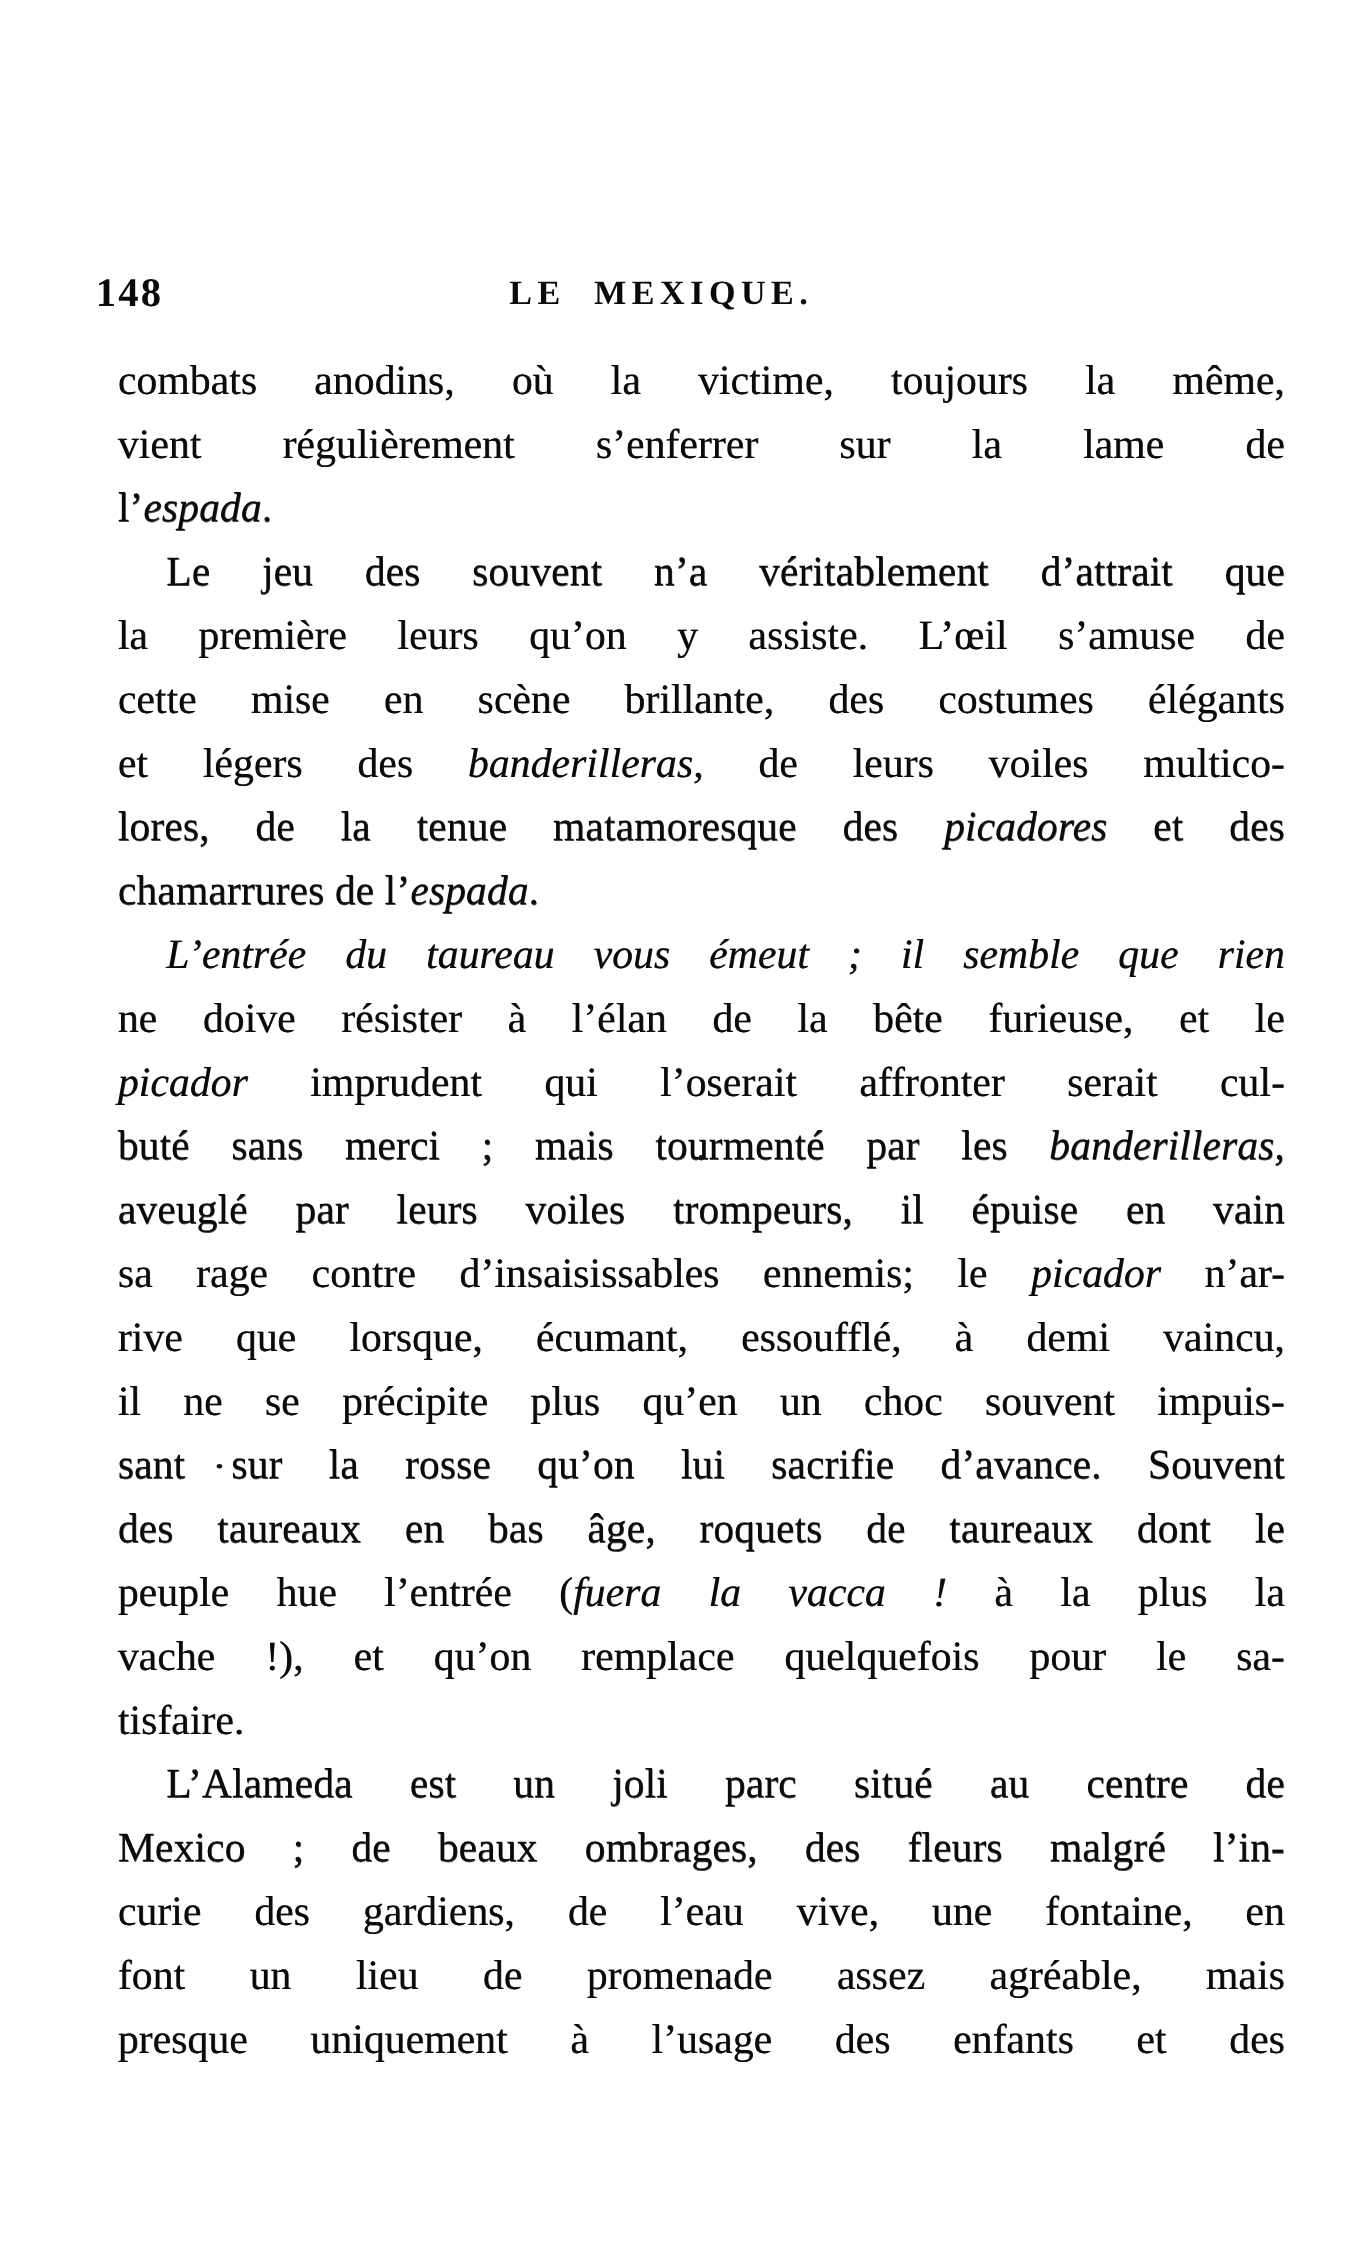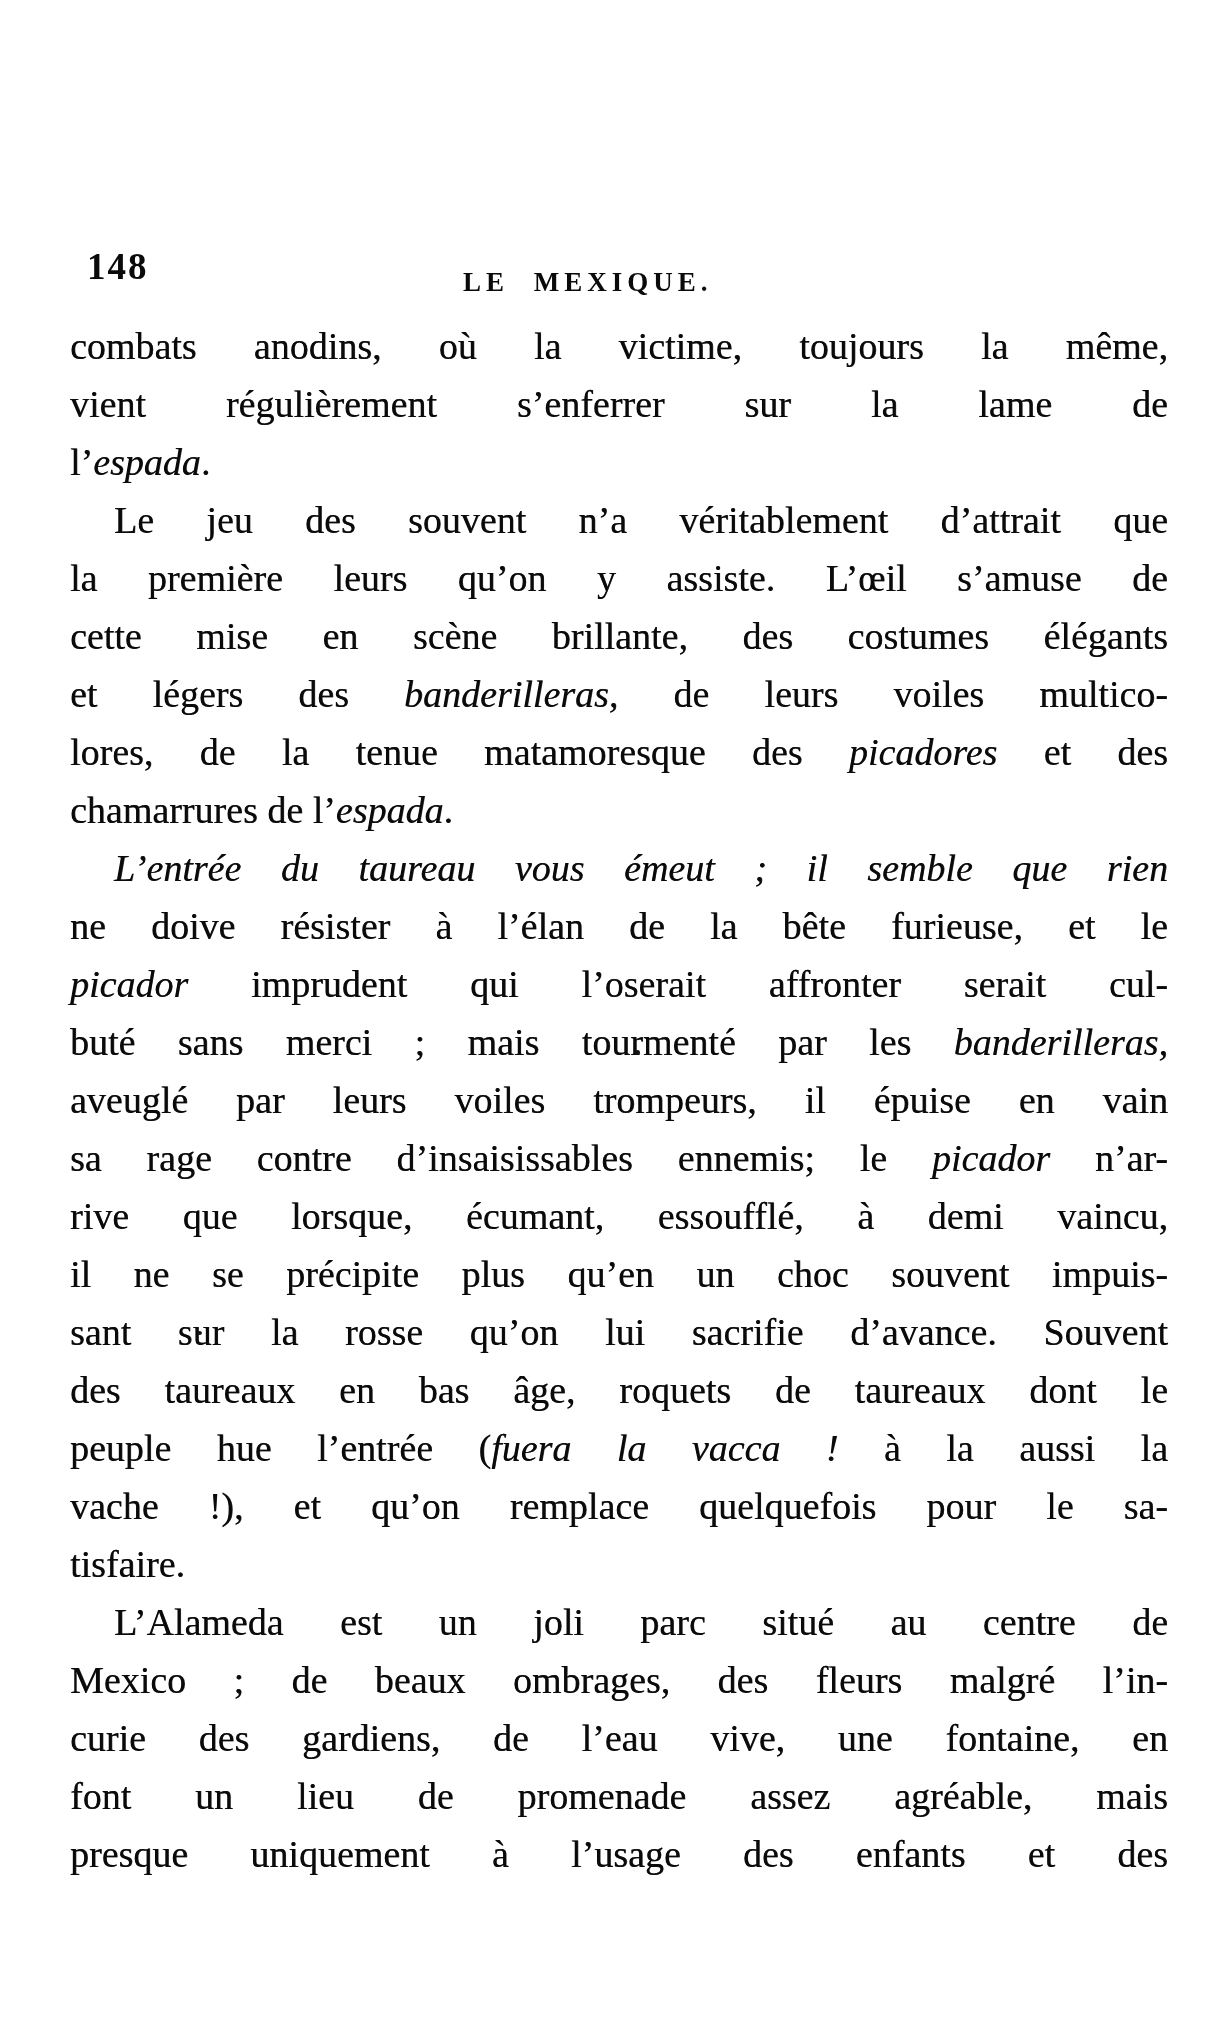--- a/index.html
+++ b/index.html
@@ -16,43 +16,44 @@
     position: absolute;
     left: 87px;
     top: 245px;
     font-size: 37px;
     font-weight: bold;
     letter-spacing: 2px;
   }
   .running-title {
     position: absolute;
     left: 463px;
-    top: 267px;
+    top: 248px;
     width: 230px;
     text-align: center;
-    font-size: 27px;
+    font-size: 31px;
     font-weight: bold;
     letter-spacing: 5px;
     word-spacing: 13px;
     white-space: nowrap;
   }
   .bodytext {
     position: absolute;
     left: 70px;
     top: 317px;
     width: 1098px;
     font-size: 38px;
     line-height: 58px;
     text-shadow: 0.4px 0.3px 0 rgba(0,0,0,0.72);
   }
   .line {
     height: 58px;
     text-align: justify;
     text-align-last: justify;
     white-space: normal;
+    margin-left: 37px;
   }
   .line.para-end {
     text-align: center;
     text-align-last: left;
   }
   .line.indent { text-indent: 44px; }
   .it { font-style: italic; }
   .ink-dot {
     position: absolute;
     background: #141414;
@@ -82,21 +83,21 @@
       <div class="line indent"><span class="it">L’entrée du taureau vous émeut ; il semble que rien</span></div>
       <div class="line"><span>ne doive résister à l’élan de la bête furieuse, et le</span></div>
       <div class="line"><span class="it">picador</span><span> imprudent qui l’oserait affronter serait cul-</span></div>
       <div class="line"><span>buté sans merci ; mais tourmenté par les </span><span class="it">banderilleras,</span></div>
       <div class="line"><span>aveuglé par leurs voiles trompeurs, il épuise en vain</span></div>
       <div class="line"><span>sa rage contre d’insaisissables ennemis; le </span><span class="it">picador</span><span> n’ar-</span></div>
       <div class="line"><span>rive que lorsque, écumant, essoufflé, à demi vaincu,</span></div>
       <div class="line"><span>il ne se précipite plus qu’en un choc souvent impuis-</span></div>
       <div class="line"><span>sant sur la rosse qu’on lui sacrifie d’avance. Souvent</span></div>
       <div class="line"><span>des taureaux en bas âge, roquets de taureaux dont le</span></div>
-      <div class="line"><span>peuple hue l’entrée (</span><span class="it">fuera la vacca !</span><span> à la aussi la</span></div>
+      <div class="line"><span>peuple hue l’entrée (</span><span class="it">fuera la vacca !</span><span> à la plus la</span></div>
       <div class="line"><span>vache !), et qu’on remplace quelquefois pour le sa-</span></div>
       <div class="line para-end"><span>tisfaire.</span></div>
       <div class="line indent"><span>L’Alameda est un joli parc situé au centre de</span></div>
       <div class="line"><span>Mexico ; de beaux ombrages, des fleurs malgré l’in-</span></div>
       <div class="line"><span>curie des gardiens, de l’eau vive, une fontaine, en</span></div>
       <div class="line"><span>font un lieu de promenade assez agréable, mais</span></div>
       <div class="line"><span>presque uniquement à l’usage des enfants et des</span></div>
     </div>
   <div class="ink-dot dot1"></div>
   <div class="ink-dot dot2"></div>

